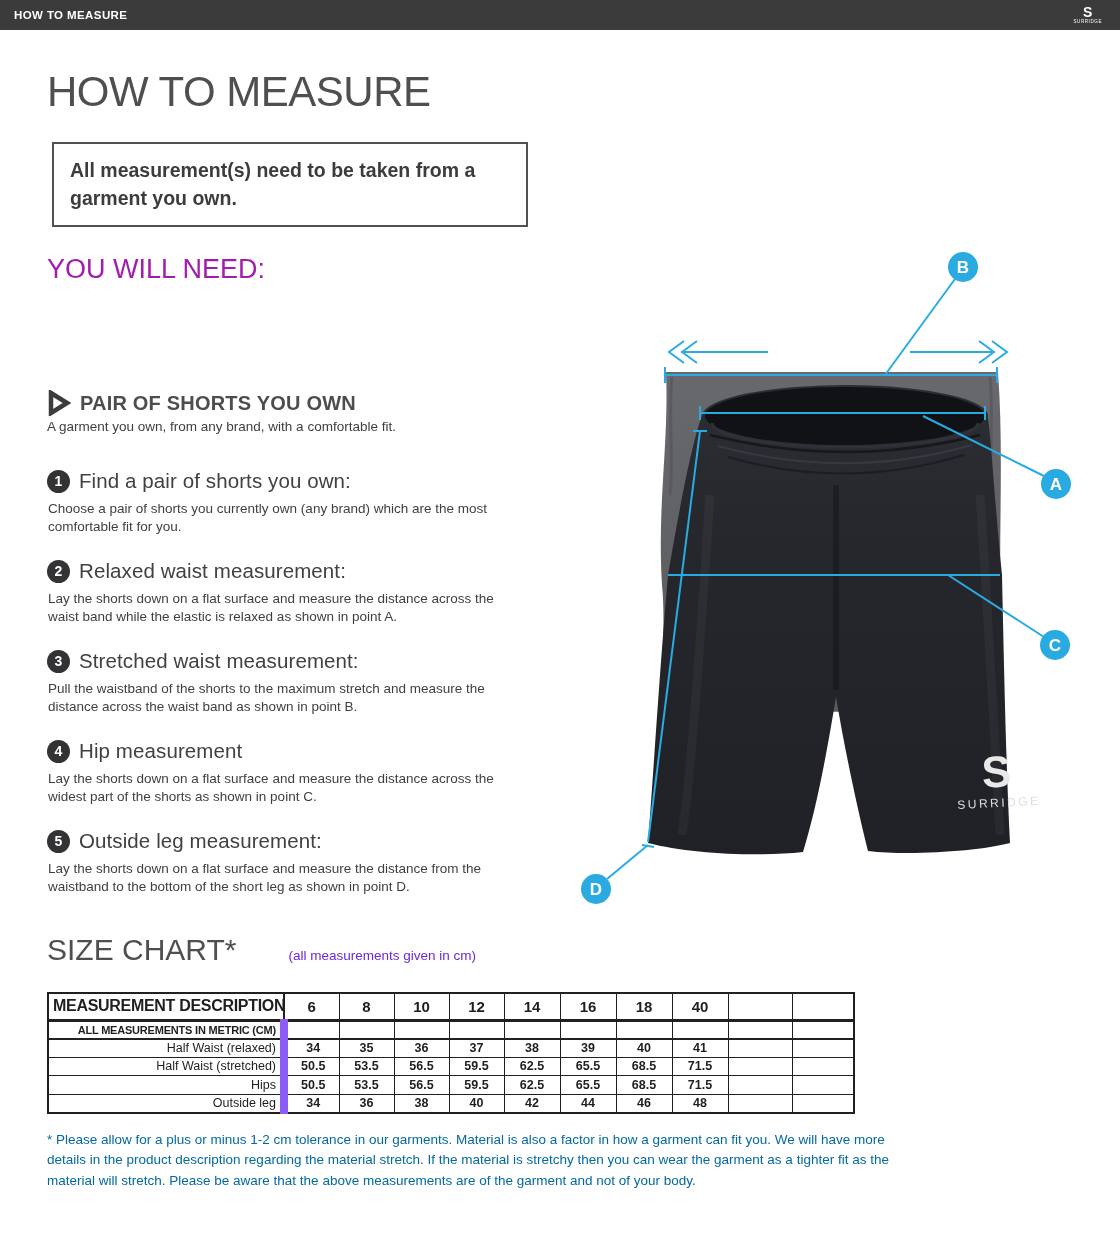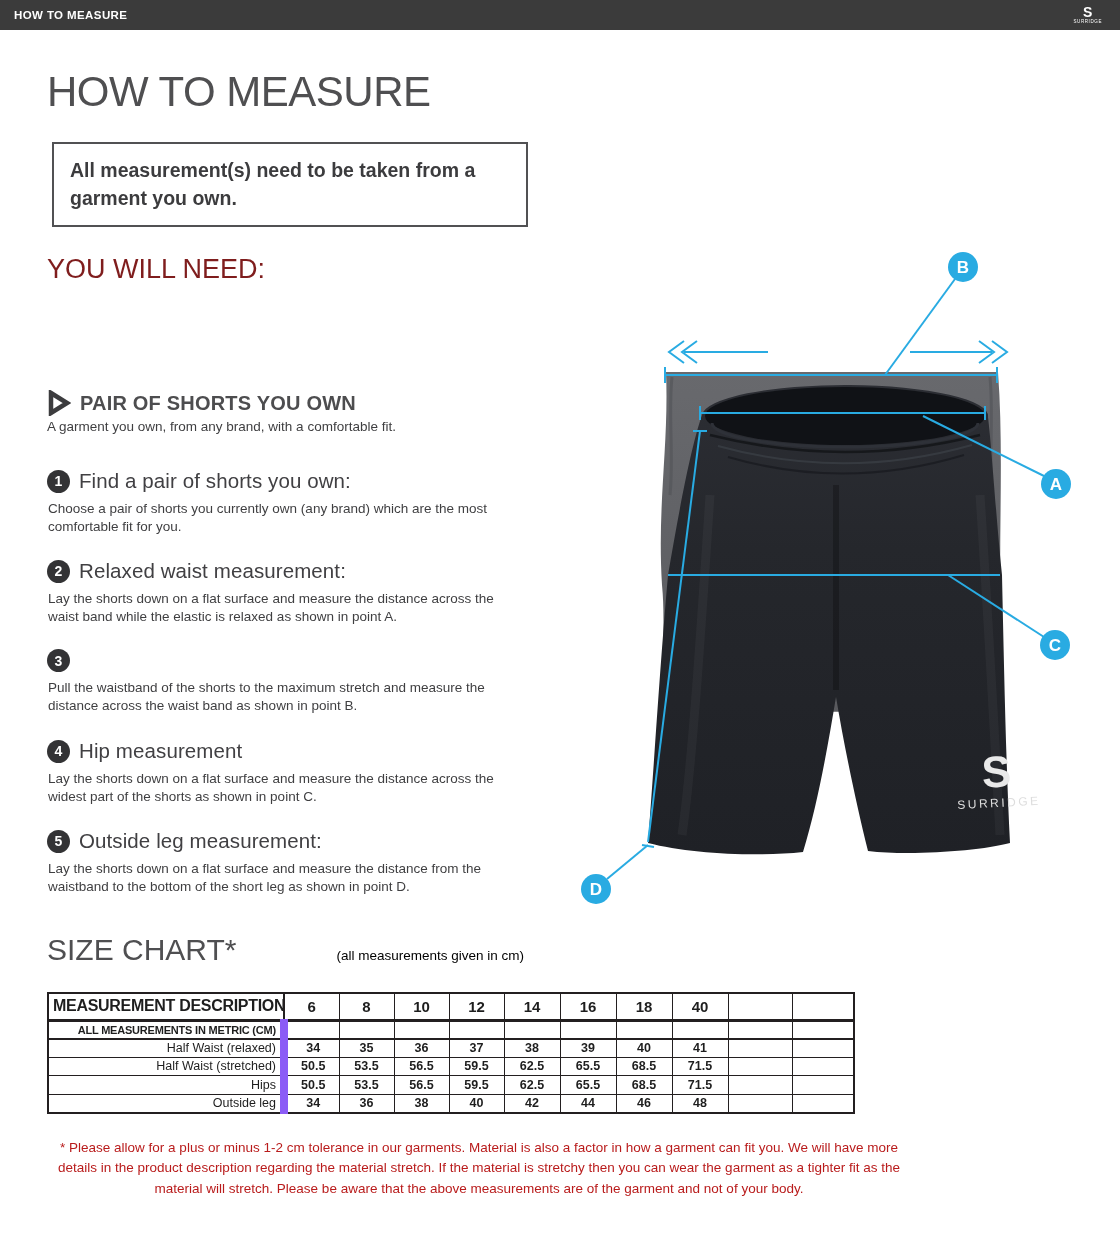--- a/index.html
+++ b/index.html
@@ -11,55 +11,55 @@
   .topbar{position:absolute;left:0;top:0;width:1120px;height:30px;background:#3b3b3b;display:flex;align-items:center;justify-content:space-between;padding:0 12px 0 14px;}
   .topbar-title{color:#ffffff;font-size:11.5px;font-weight:bold;letter-spacing:.4px;}
   .topbar-logo{display:flex;flex-direction:column;align-items:center;line-height:1;margin-right:6px;}
   .topbar-logo .mark{color:#fff;font-weight:bold;font-size:14px;letter-spacing:0;}
   .topbar-logo .word{color:#fff;font-size:4.5px;letter-spacing:.6px;margin-top:1px;}
 
   
   .h-main{position:absolute;left:47px;top:68px;font-size:42px;font-weight:300;color:#4f4f51;letter-spacing:-.5px;margin:0;}
   .notice-box{position:absolute;left:52px;top:142px;width:476px;border:2px solid #515153;padding:13px 16px;}
   .notice-box p{margin:0;font-size:19.5px;font-weight:bold;color:#3c3c3e;line-height:1.42;}
-  .h-need{position:absolute;left:47px;top:254px;font-size:27px;font-weight:300;color:#7f1d1d;margin:0;letter-spacing:0;}
+  .h-need{position:absolute;left:47px;top:254px;font-size:27px;font-weight:300;color:#a21caf;margin:0;letter-spacing:0;}
 
   
   .need-item{position:absolute;left:47px;width:480px;}
   .need-item .row{display:flex;align-items:center;gap:9px;}
   .need-item .title{font-size:20px;font-weight:600;color:#4d4d4f;letter-spacing:.2px;}
   .need-item .detail{margin:3px 0 0 0;font-size:13.5px;color:#3f3f41;}
 
   
   .step{position:absolute;left:47px;width:480px;}
   .step .row{display:flex;align-items:center;gap:9px;}
   .step-num{width:23px;height:23px;border-radius:50%;background:#333335;color:#fff;font-size:14px;font-weight:bold;display:flex;align-items:center;justify-content:center;flex:0 0 23px;}
   .step .title{font-size:20.5px;color:#414043;letter-spacing:.1px;}
   .step .body{margin:7px 0 0 1px;font-size:13.5px;line-height:1.36;color:#3f3f41;width:478px;}
 
   
   .diagram{position:absolute;left:560px;top:245px;width:560px;height:680px;}
 
   
   .sizechart-head{position:absolute;left:47px;top:933px;display:flex;align-items:baseline;gap:52px;justify-content:flex-end;}
   .sizechart-head .h{font-size:30px;font-weight:300;color:#4f4f51;margin:0;}
-  .sizechart-head .sub{font-size:13.5px;color:#000000;margin-left:48px;}
+  .sizechart-head .sub{font-size:13.5px;color:#6d28d9;}
 
   table.size{position:absolute;left:47px;top:992px;width:806px;border-collapse:collapse;table-layout:fixed;}
   table.size td,table.size th{border:1px solid #231f20;padding:0 4px;height:18.5px;font-size:12.5px;color:#1e1e1e;overflow:hidden;white-space:nowrap;}
   table.size tr.head th{height:27px;border-bottom:3px solid #231f20;}
   table.size th.desc{font-size:16px;font-weight:bold;text-align:center;letter-spacing:-.3px;border-right:2px solid #231f20;}
   table.size th.sz{font-size:15px;font-weight:bold;text-align:center;}
   table.size td.label{text-align:right;border-right:8px solid #8b5cf6;}
   table.size tr.note td{border-bottom:2px solid #231f20;}
   table.size td.note-label{font-size:11px;font-weight:bold;letter-spacing:-.2px;}
   table.size td.val{text-align:center;font-weight:600;}
   table.size{border:2px solid #231f20;}
 
-  .footnote{position:absolute;left:47px;top:1130px;width:848px;font-size:13.5px;line-height:1.5;color:#b91c1c;margin:8px;text-align:center;}
+  .footnote{position:absolute;left:47px;top:1130px;width:848px;font-size:13.5px;line-height:1.5;color:#0369a1;margin:0;}
 </style>
 </head>
 <body>
 
 <div class="page">
 
   <div class="topbar">
     <span class="topbar-title">HOW TO MEASURE</span>
     <span class="topbar-logo">
       <span class="mark">S</span>
@@ -98,20 +98,21 @@
     <div class="row">
       <span class="step-num">2</span>
       <span class="title">Relaxed waist measurement:</span>
     </div>
     <p class="body">Lay the shorts down on a flat surface and measure the distance across the waist band while the elastic is relaxed as shown in point A.</p>
   </div>
 
   <div class="step" style="top:649px">
     <div class="row">
       <span class="step-num">3</span>
+      <span class="title">Stretched waist measurement:</span>
     </div>
     <p class="body">Pull the waistband of the shorts to the maximum stretch and measure the distance across the waist band as shown in point B.</p>
   </div>
 
   <div class="step" style="top:739px">
     <div class="row">
       <span class="step-num">4</span>
       <span class="title">Hip measurement</span>
     </div>
     <p class="body">Lay the shorts down on a flat surface and measure the distance across the widest part of the shorts as shown in point C.</p>

